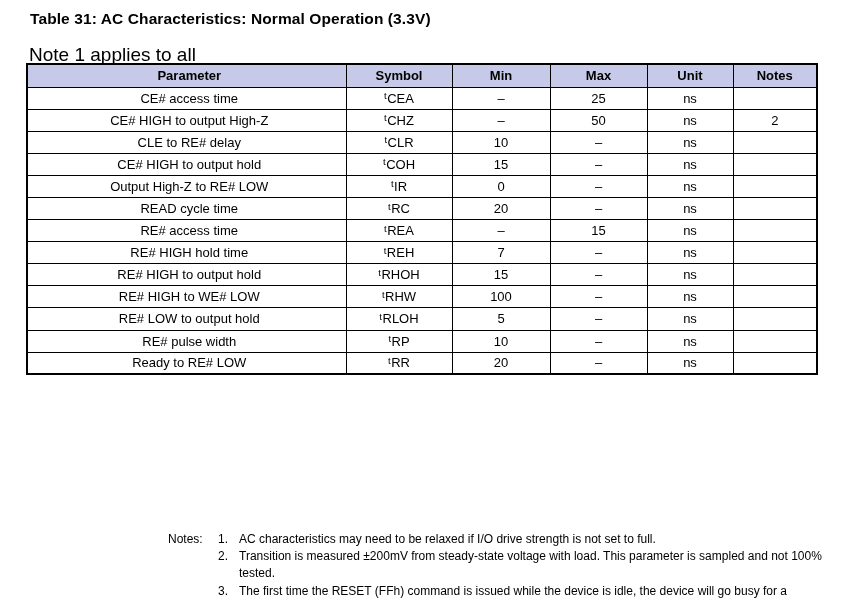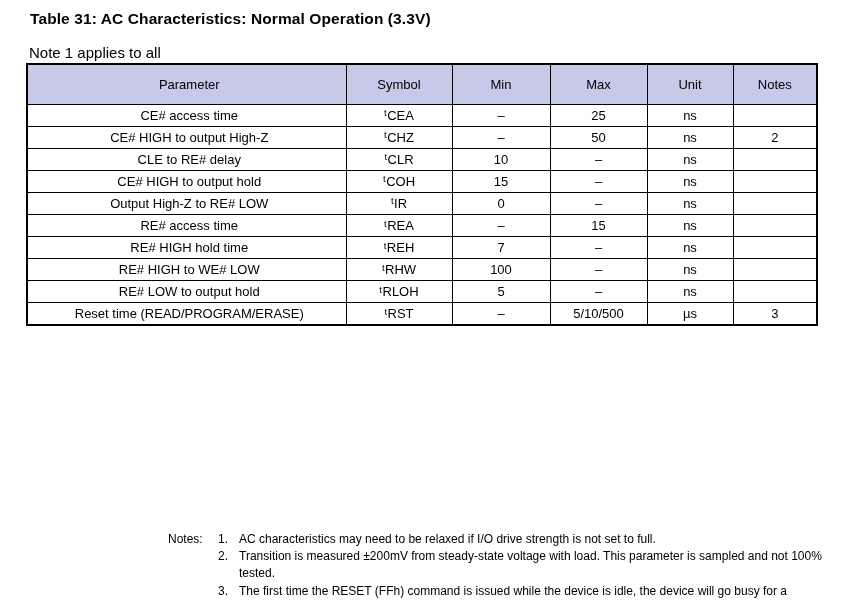--- a/index.html
+++ b/index.html
@@ -16,41 +16,41 @@
     color: var(--text);
   }
   .page { position: relative; width: 843px; height: 602px; background: var(--page-bg); }
 
   .title {
     position: absolute; left: 30px; top: 10px;
     font-size: 15.5px; font-weight: bold; letter-spacing: 0.1px; text-align: center;
   }
   .prenote {
     position: absolute; left: 29px; top: 44px;
-    font-size: 15px;
+    font-size: 19px;
   }
 
   table.spec {
     position: absolute; left: 26px; top: 63px;
     border-collapse: collapse; table-layout: fixed;
     width: 790px;
     border: 2px solid var(--border);
   }
   table.spec th, table.spec td {
     border: 1px solid var(--border);
     font-size: 13px;
     text-align: center;
     vertical-align: middle;
     overflow: hidden;
     white-space: nowrap;
   }
   table.spec th {
     background: var(--header-bg);
-    font-weight: normal;
-    height: 40px;
+    font-weight: bold;
+    height: 23px;
   }
   table.spec td { height: 22.1px; font-weight: normal; }
   th.param, td.param { text-align: left; padding-left: 5px; }
   .sym-sup { font-size: 9.5px; position: relative; top: -3.5px; margin-right: 0.5px; }
 
   .footnotes {
     position: absolute; left: 168px; top: 531px;
     display: flex; font-size: 12px; line-height: 17.2px;
   }
   .fn-label { width: 42px; flex: none; }
@@ -122,58 +122,82 @@
   </tr>
         <tr>
     <td class="param">Output High-Z to RE# LOW</td>
     <td class="sym"><span class="sym-sup">t</span><span>IR</span></td>
     <td>0</td>
     <td>–</td>
     <td>ns</td>
     <td></td>
   </tr>
         <tr>
+    <td class="param">READ cycle time</td>
+    <td class="sym"><span class="sym-sup">t</span><span>RC</span></td>
+    <td>20</td>
+    <td>–</td>
+    <td>ns</td>
+    <td></td>
+  </tr>
+        <tr>
     <td class="param">RE# access time</td>
     <td class="sym"><span class="sym-sup">t</span><span>REA</span></td>
     <td>–</td>
     <td>15</td>
     <td>ns</td>
     <td></td>
   </tr>
         <tr>
     <td class="param">RE# HIGH hold time</td>
     <td class="sym"><span class="sym-sup">t</span><span>REH</span></td>
     <td>7</td>
     <td>–</td>
     <td>ns</td>
     <td></td>
   </tr>
         <tr>
+    <td class="param">RE# HIGH to output hold</td>
+    <td class="sym"><span class="sym-sup">t</span><span>RHOH</span></td>
+    <td>15</td>
+    <td>–</td>
+    <td>ns</td>
+    <td></td>
+  </tr>
+        <tr>
     <td class="param">RE# HIGH to WE# LOW</td>
     <td class="sym"><span class="sym-sup">t</span><span>RHW</span></td>
     <td>100</td>
     <td>–</td>
     <td>ns</td>
     <td></td>
   </tr>
         <tr>
     <td class="param">RE# LOW to output hold</td>
     <td class="sym"><span class="sym-sup">t</span><span>RLOH</span></td>
     <td>5</td>
     <td>–</td>
     <td>ns</td>
     <td></td>
   </tr>
         <tr>
-    <td class="param">Reset time (READ/PROGRAM/ERASE)</td>
-    <td class="sym"><span class="sym-sup">t</span><span>RST</span></td>
-    <td>–</td>
-    <td>5/10/500</td>
-    <td>µs</td>
-    <td>3</td>
+    <td class="param">RE# pulse width</td>
+    <td class="sym"><span class="sym-sup">t</span><span>RP</span></td>
+    <td>10</td>
+    <td>–</td>
+    <td>ns</td>
+    <td></td>
+  </tr>
+        <tr>
+    <td class="param">Ready to RE# LOW</td>
+    <td class="sym"><span class="sym-sup">t</span><span>RR</span></td>
+    <td>20</td>
+    <td>–</td>
+    <td>ns</td>
+    <td></td>
   </tr>
       </tbody>
   </table>
 
   <div class="footnotes">
     <div class="fn-label">Notes:</div>
     <div class="fn-items" id="fn-items">
         <div class="fn-item">
     <span class="fn-num">1.</span>
     <span class="fn-text">AC characteristics may need to be relaxed if I/O drive strength is not set to full.</span>

